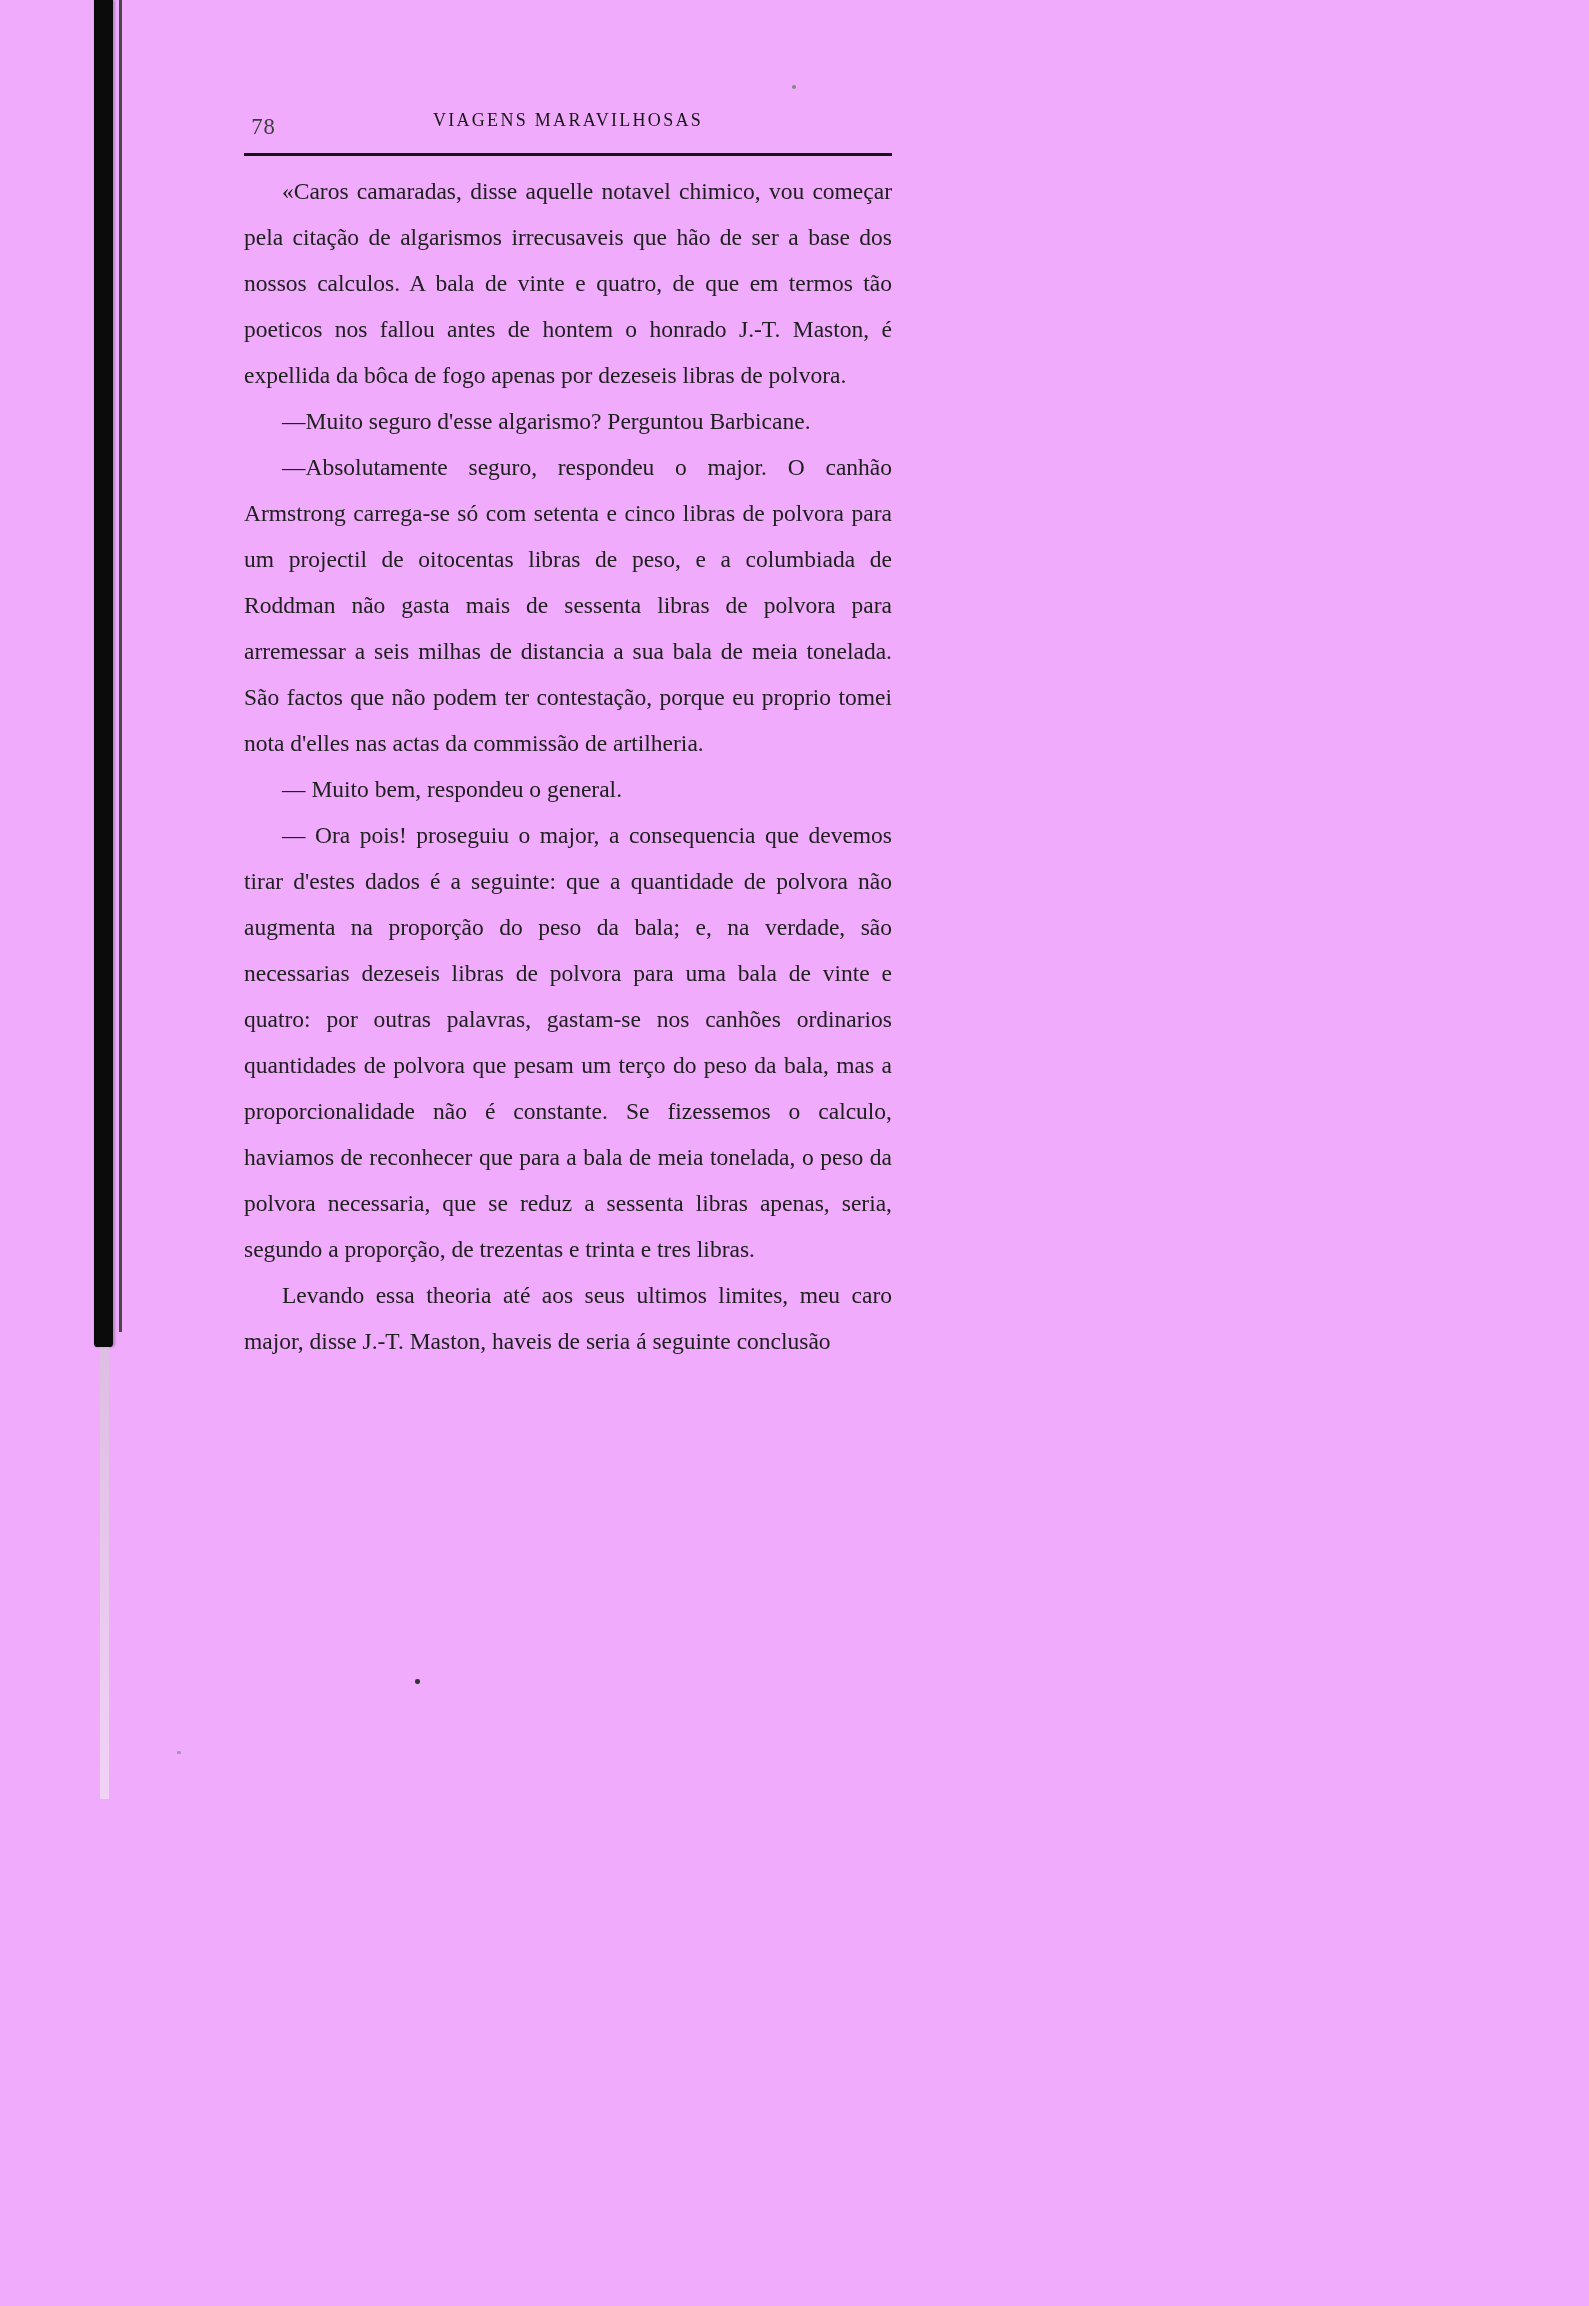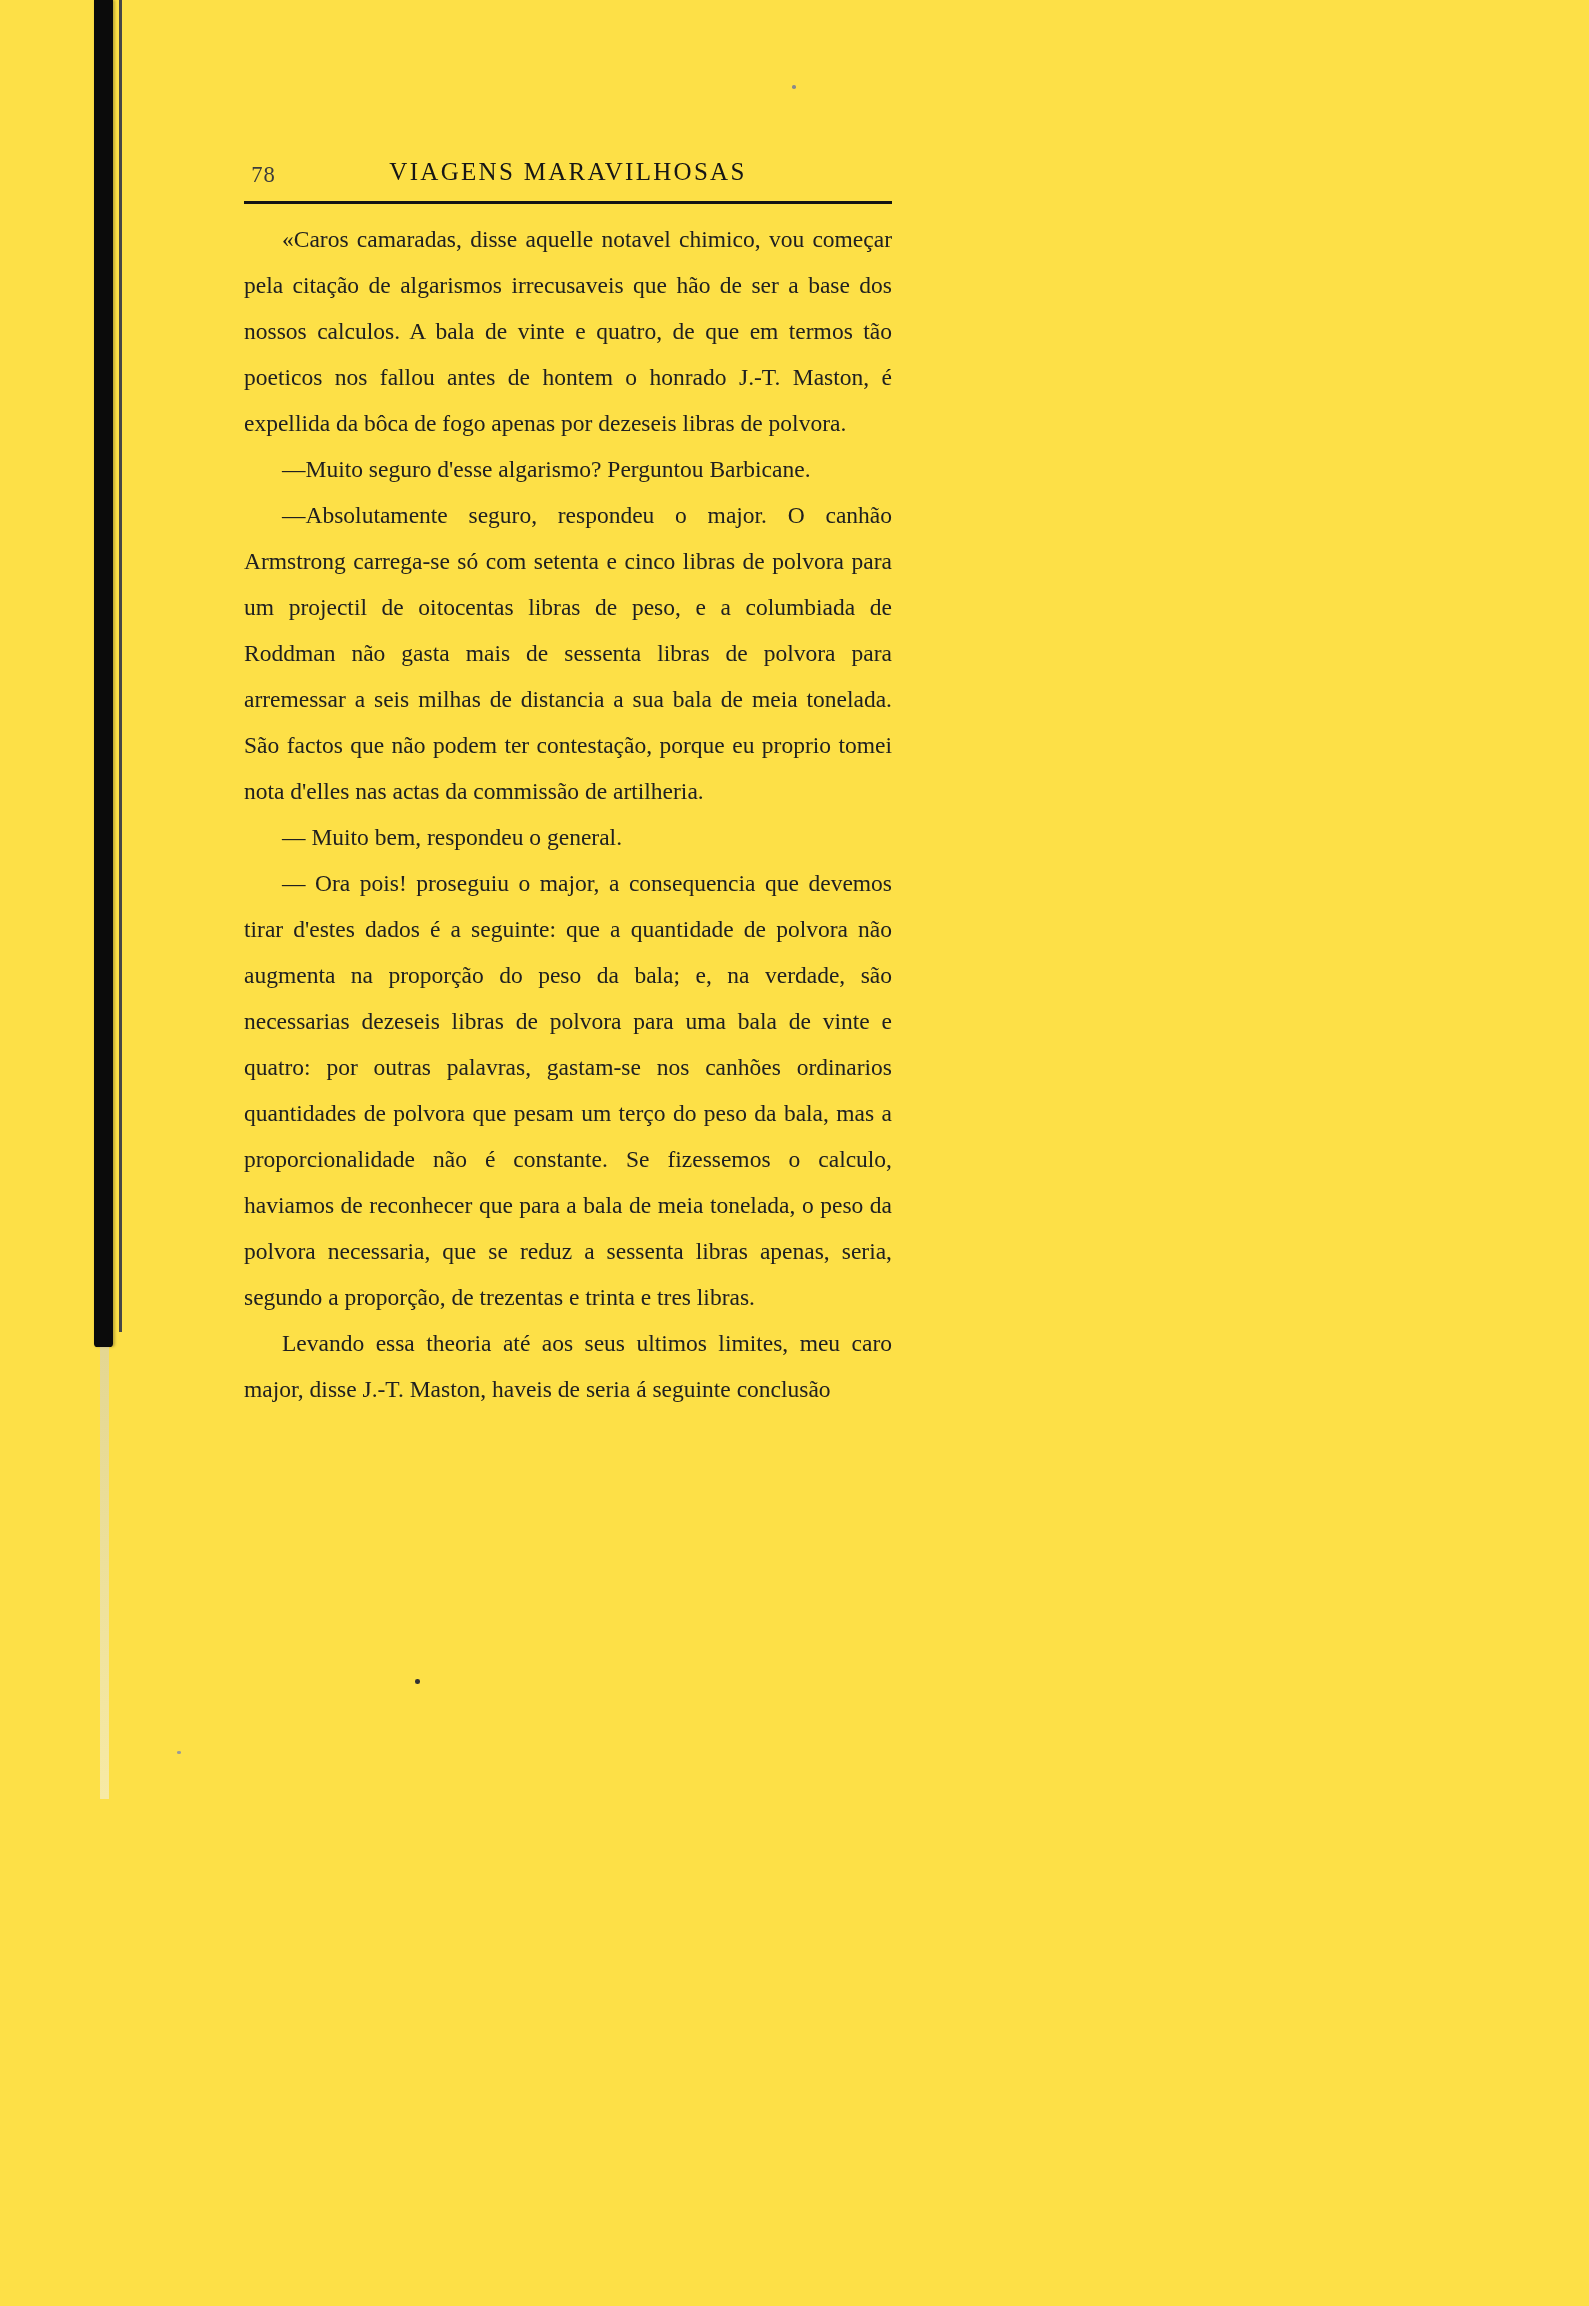--- a/index.html
+++ b/index.html
@@ -6,21 +6,21 @@
   html,body { width:1589px; height:2307px; }
   body {
     background:#ffffff;
     font-family:"Liberation Serif", serif;
     color:#1f1f1f;
     position:relative;
     overflow:hidden;
   }
   .scan {
     position:absolute; inset:0;
-    background:#fde047;
+    background:#f0abfc;
   }
   
   .binding-bar {
     position:absolute; left:94px; top:0;
     width:19px; height:1347px;
     background:#0b0b0b;
     border-radius:0 0 3.6px 3.6px;
     box-shadow:1.8px 0 2.7px rgba(0,0,0,0.25);
   }
   .binding-line {
@@ -37,25 +37,24 @@
   .page-block {
     position:absolute; left:244px; top:107px; width:648px;
   }
   .header-row { position:relative; height:38px; }
   .page-number {
     position:absolute; left:7.2px; top:7.2px;
     font-size:22.6px; letter-spacing:0.9px; color:#3c3c3c;
   }
   .header-title {
     text-align:center;
-    font-size:25px;
+    font-size:18px;
     letter-spacing:2.3px;
     color:#161616;
     padding-top:2.7px;
-    margin-top:48px;
   }
   .header-rule {
     margin-top:8.1px;
     height:2.7px;
     background:#141414;
   }
   .body-text {
     margin-top:11.8px;
     font-size:23.5px;
     line-height:46px;

